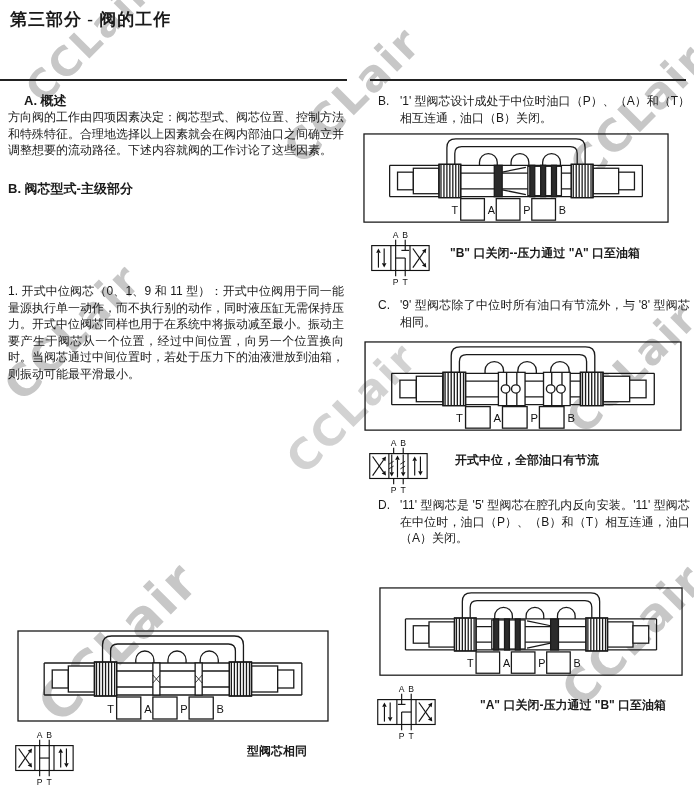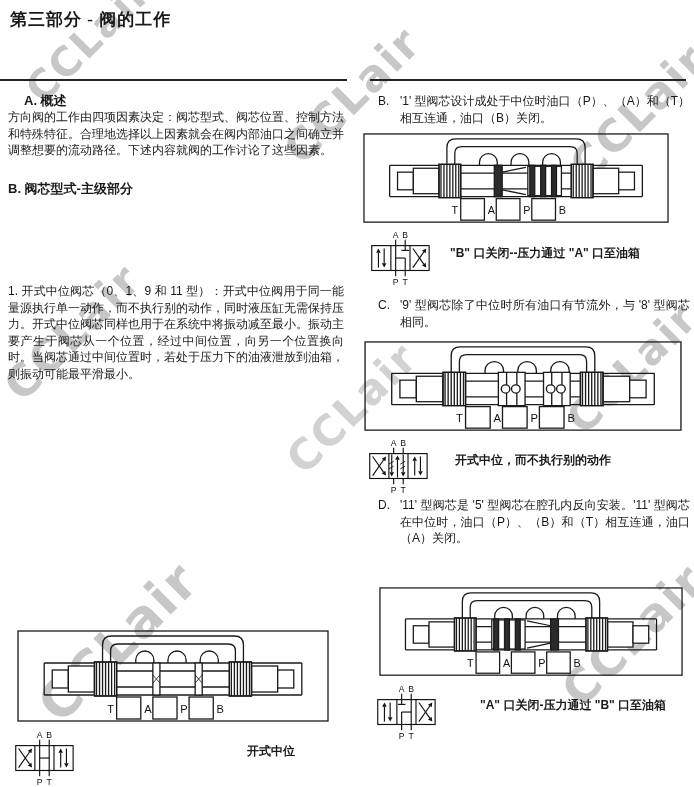--- a/index.html
+++ b/index.html
@@ -121,21 +121,21 @@
           <polygon fill="#111" stroke="none" points="59,39 56.6,34.5 61.4,34.5"></polygon>
     <g stroke="none" fill="#111" font-size="9" font-family="inherit" text-anchor="middle">
       <text x="31" y="8">A</text>
       <text x="41" y="8">B</text>
       <text x="31" y="57">P</text>
       <text x="41" y="57">T</text>
     </g>
   </g>
       </svg>
     </div>
-  <div class="blk cap" style="left:247px;top:743px">开式中位</div>
+  <div class="blk cap" style="left:247px;top:743px">型阀芯相同</div>
 
   <div class="blk item" style="left:378px;top:93px;width:312px">
     <span class="lbl">B.</span>
     <span class="txt">'1' 型阀芯设计成处于中位时油口（P）、（A）和（T）相互连通，油口（B）关闭。</span>
   </div>
   <div class="fig" style="left:362px;top:132px;width:308px;height:96px">
       <svg viewBox="0 0 312 98" width="100%" height="100%" preserveAspectRatio="none">
   <g stroke="#1a1a1a" stroke-width="1.3" fill="none">
     <rect x="2" y="2" width="308" height="90"></rect>
     <path d="M86,34 V16 Q86,7 95,7 H217 Q226,7 226,16 V34"></path>
@@ -313,21 +313,21 @@
           <polygon fill="#111" stroke="none" points="59,39 56.6,34.5 61.4,34.5"></polygon>
     <g stroke="none" fill="#111" font-size="9" font-family="inherit" text-anchor="middle">
       <text x="31" y="8">A</text>
       <text x="41" y="8">B</text>
       <text x="31" y="57">P</text>
       <text x="41" y="57">T</text>
     </g>
   </g>
       </svg>
     </div>
-  <div class="blk cap" style="left:455px;top:452px">开式中位，而不执行别的动作</div>
+  <div class="blk cap" style="left:455px;top:452px">开式中位，全部油口有节流</div>
 
   <div class="blk item" style="left:378px;top:497px;width:312px">
     <span class="lbl">D.</span>
     <span class="txt">'11' 型阀芯是 '5' 型阀芯在腔孔内反向安装。'11' 型阀芯在中位时，油口（P）、（B）和（T）相互连通，油口（A）关闭。</span>
   </div>
   <div class="fig" style="left:378px;top:586px;width:306px;height:95px">
       <svg viewBox="0 0 312 98" width="100%" height="100%" preserveAspectRatio="none">
   <g stroke="#1a1a1a" stroke-width="1.3" fill="none">
     <rect x="2" y="2" width="308" height="90"></rect>
     <path d="M86,34 V16 Q86,7 95,7 H217 Q226,7 226,16 V34"></path>

